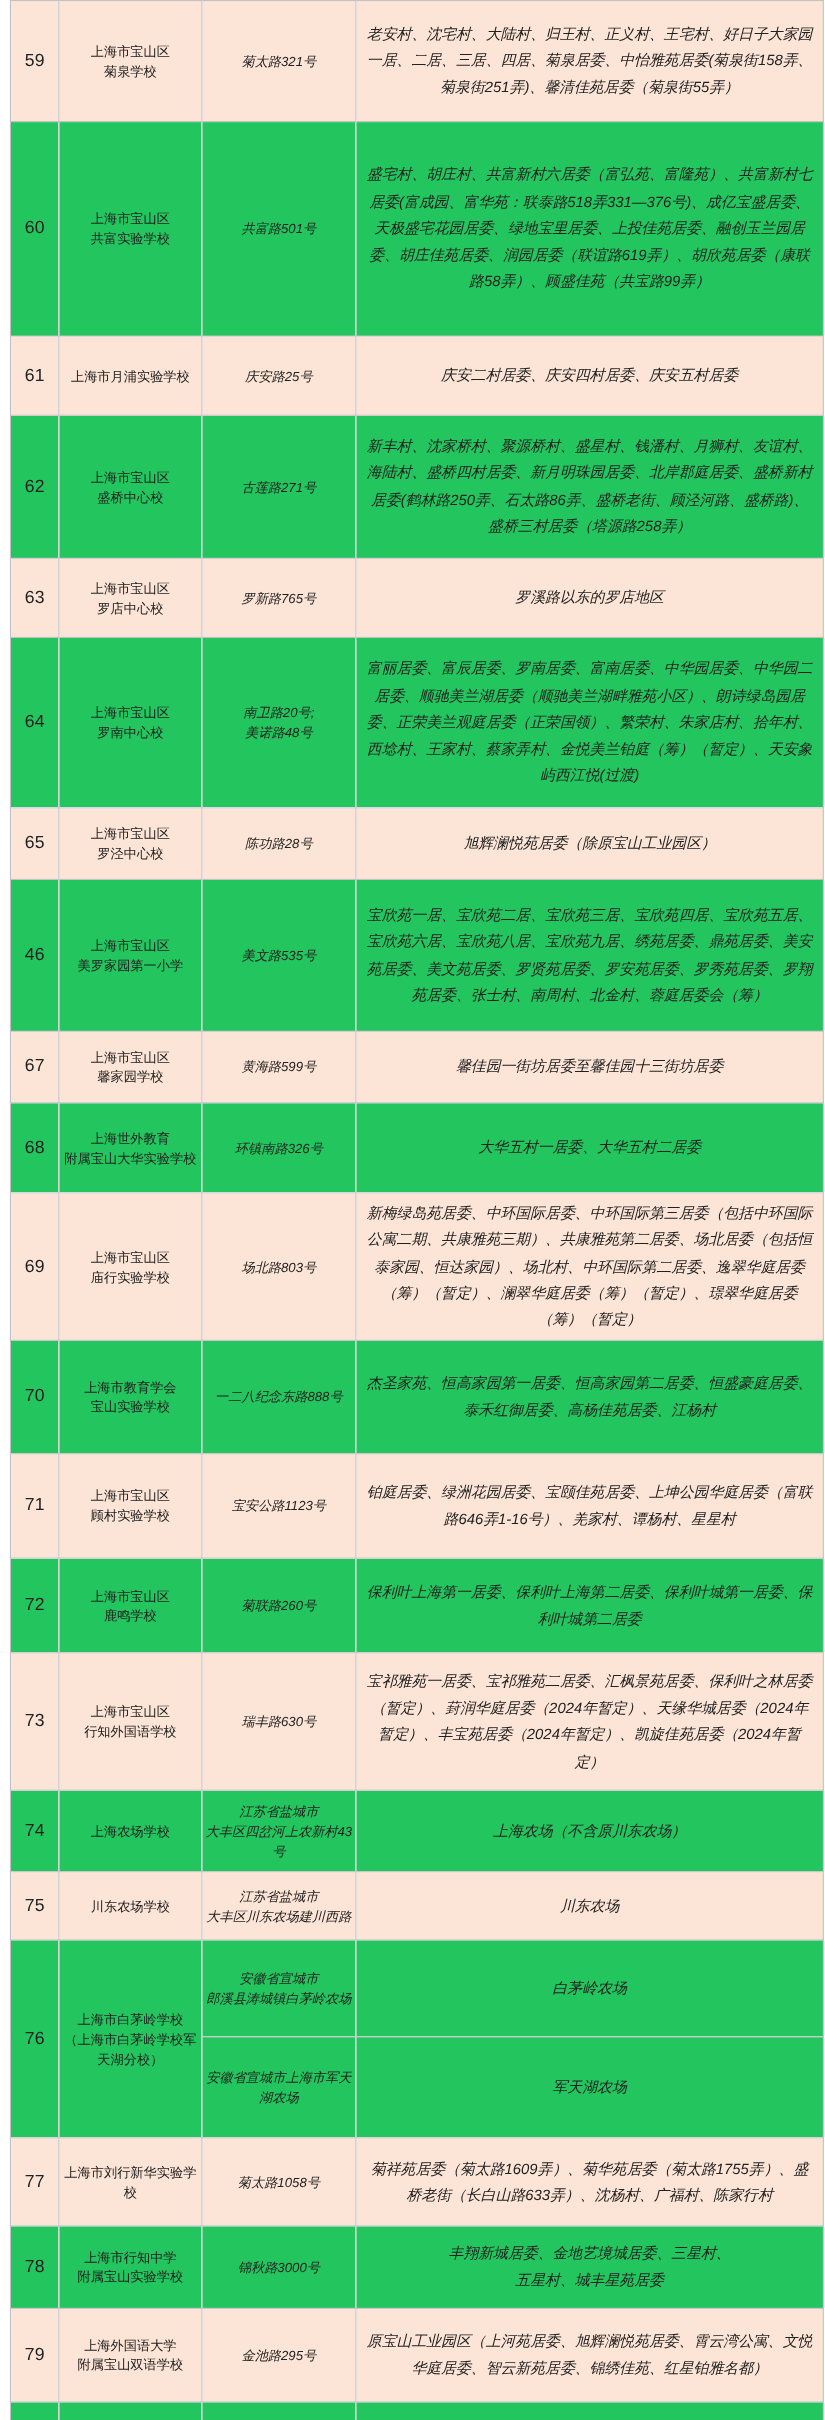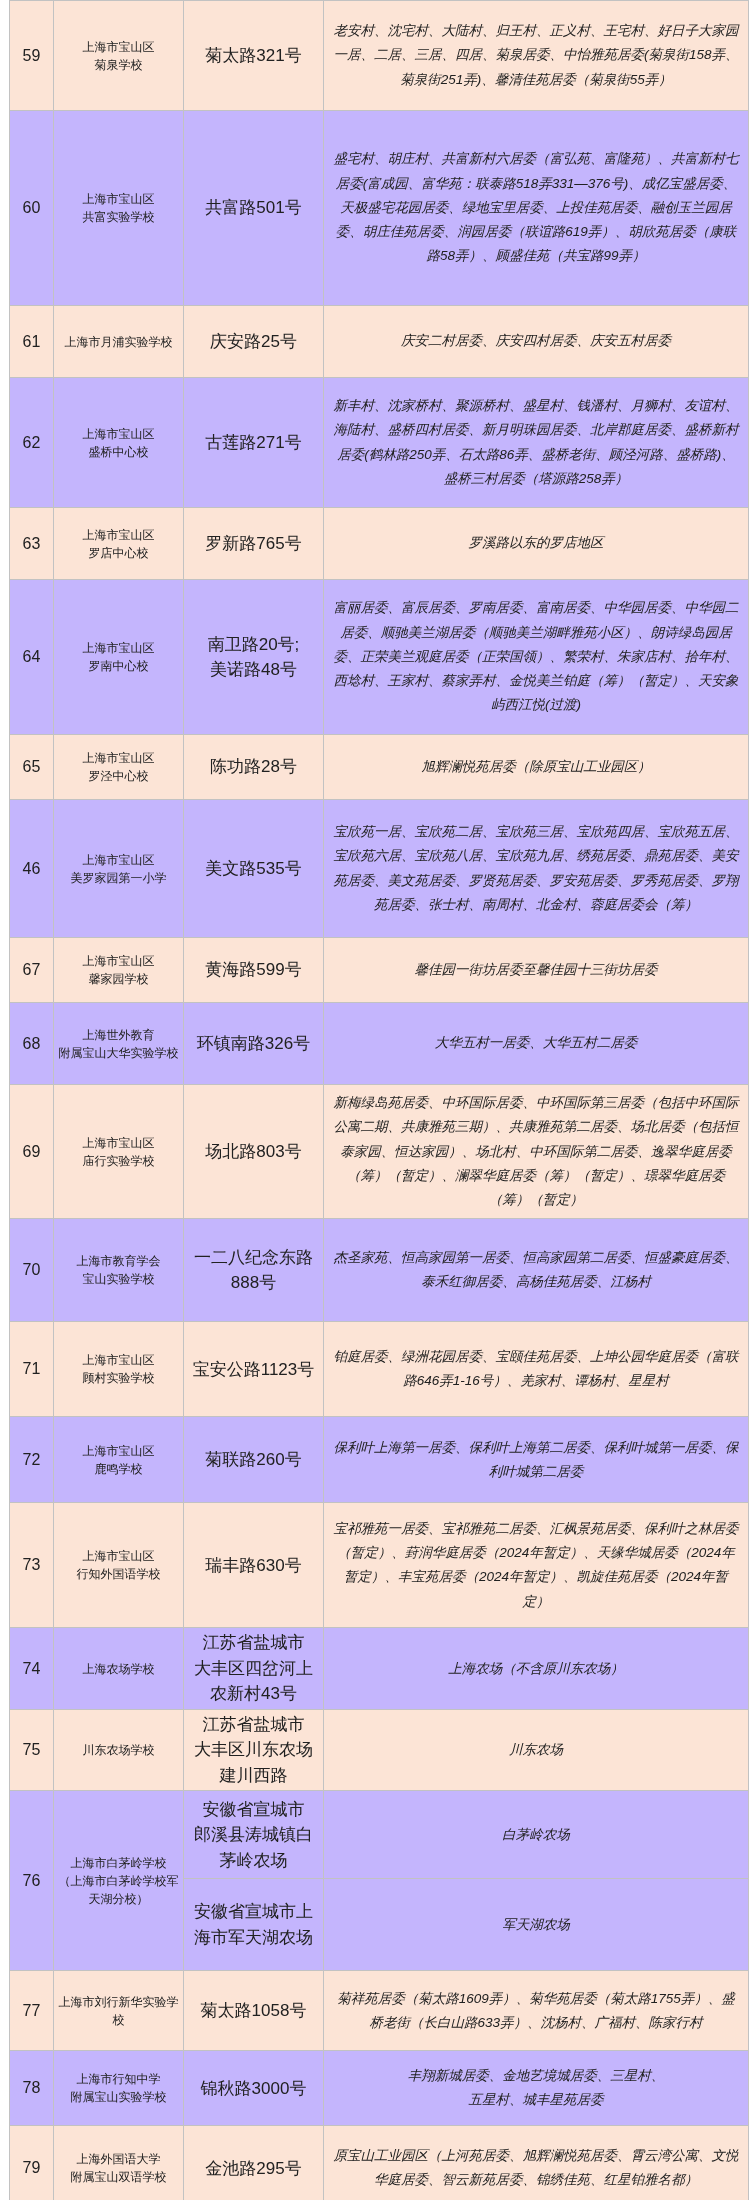--- a/index.html
+++ b/index.html
@@ -12,29 +12,30 @@
     margin: 0 0 0 9px;
   }
   td {
     border: 1px solid #c2c2c2;
     text-align: center;
     vertical-align: middle;
     padding: 2px;
     overflow: hidden;
   }
   tr.peach td { background: #fce4d6; }
-  tr.white td { background: #c4b5fd; }
+  tr.white td { background: #22c55e; }
   .c-no { width: 44px; font-size: 16px; }
   .c-school {
     width: 130px; font-size: 12px; line-height: 1.5;
     white-space: pre-line;
   }
   .c-addr {
-    width: 140px; font-size: 17px; line-height: 1.5;
+    width: 140px; font-size: 12px; line-height: 1.5;
     white-space: pre-line;
+    font-style: italic;
   }
   .c-cov {
     width: 425px; font-size: 13.5px; line-height: 1.8;
     padding: 6px 8px; white-space: pre-line; font-style: italic;
   }
 </style>
 </head>
 <body>
 
 <table class="district">

